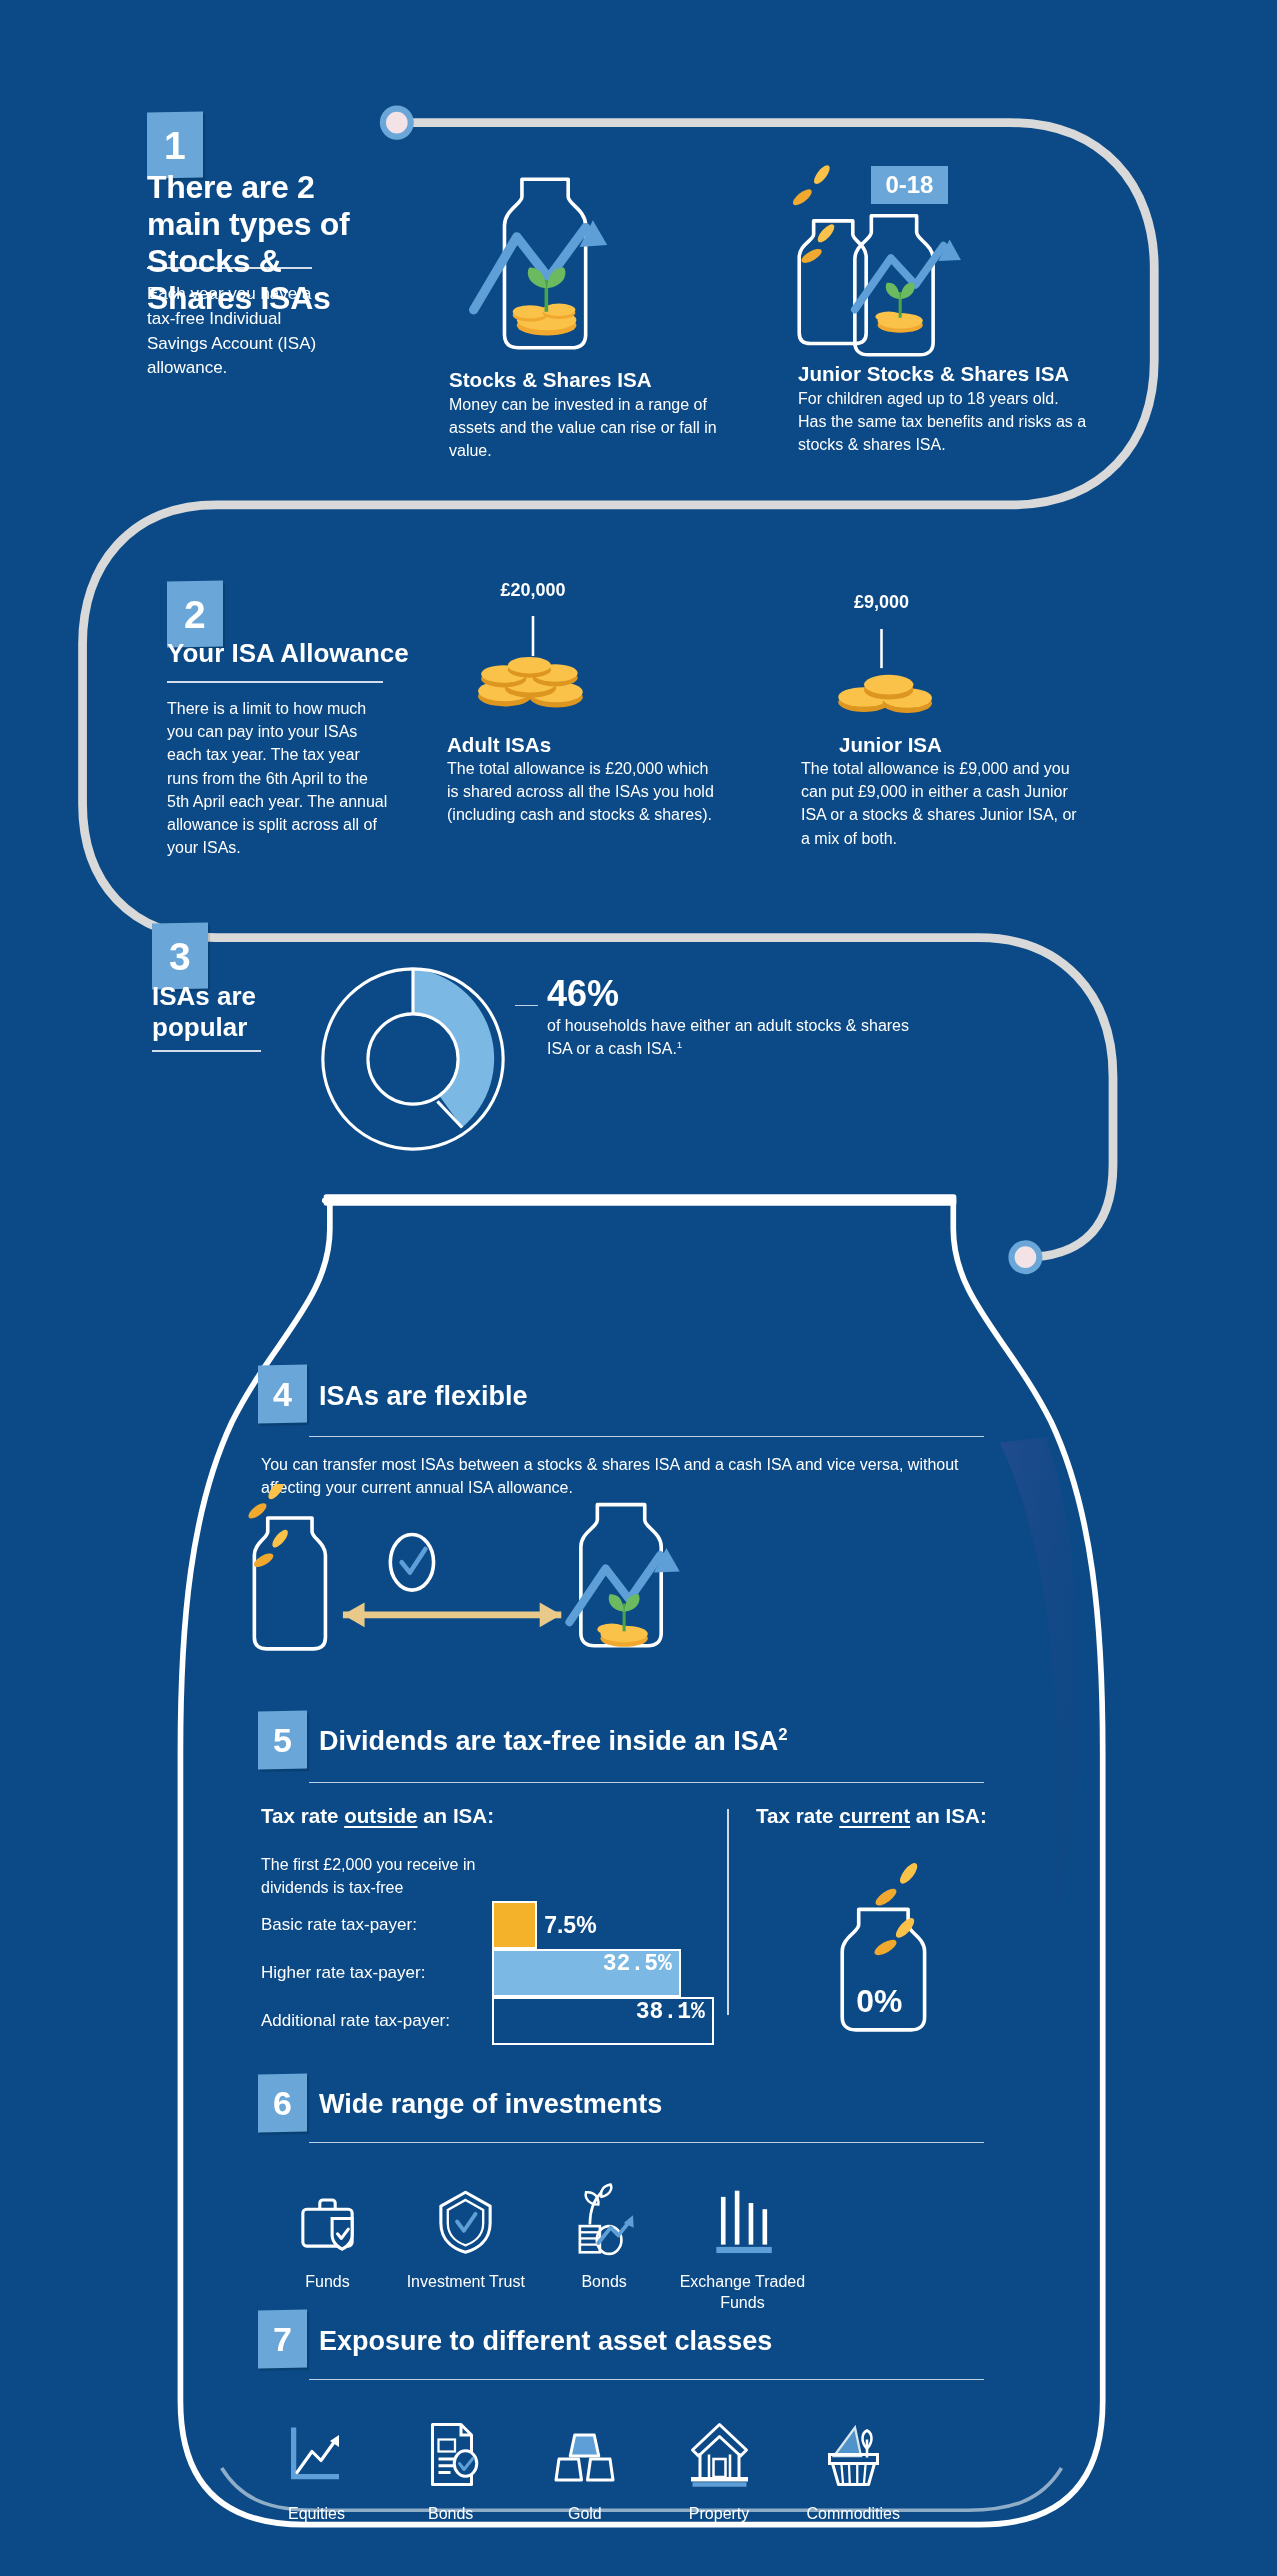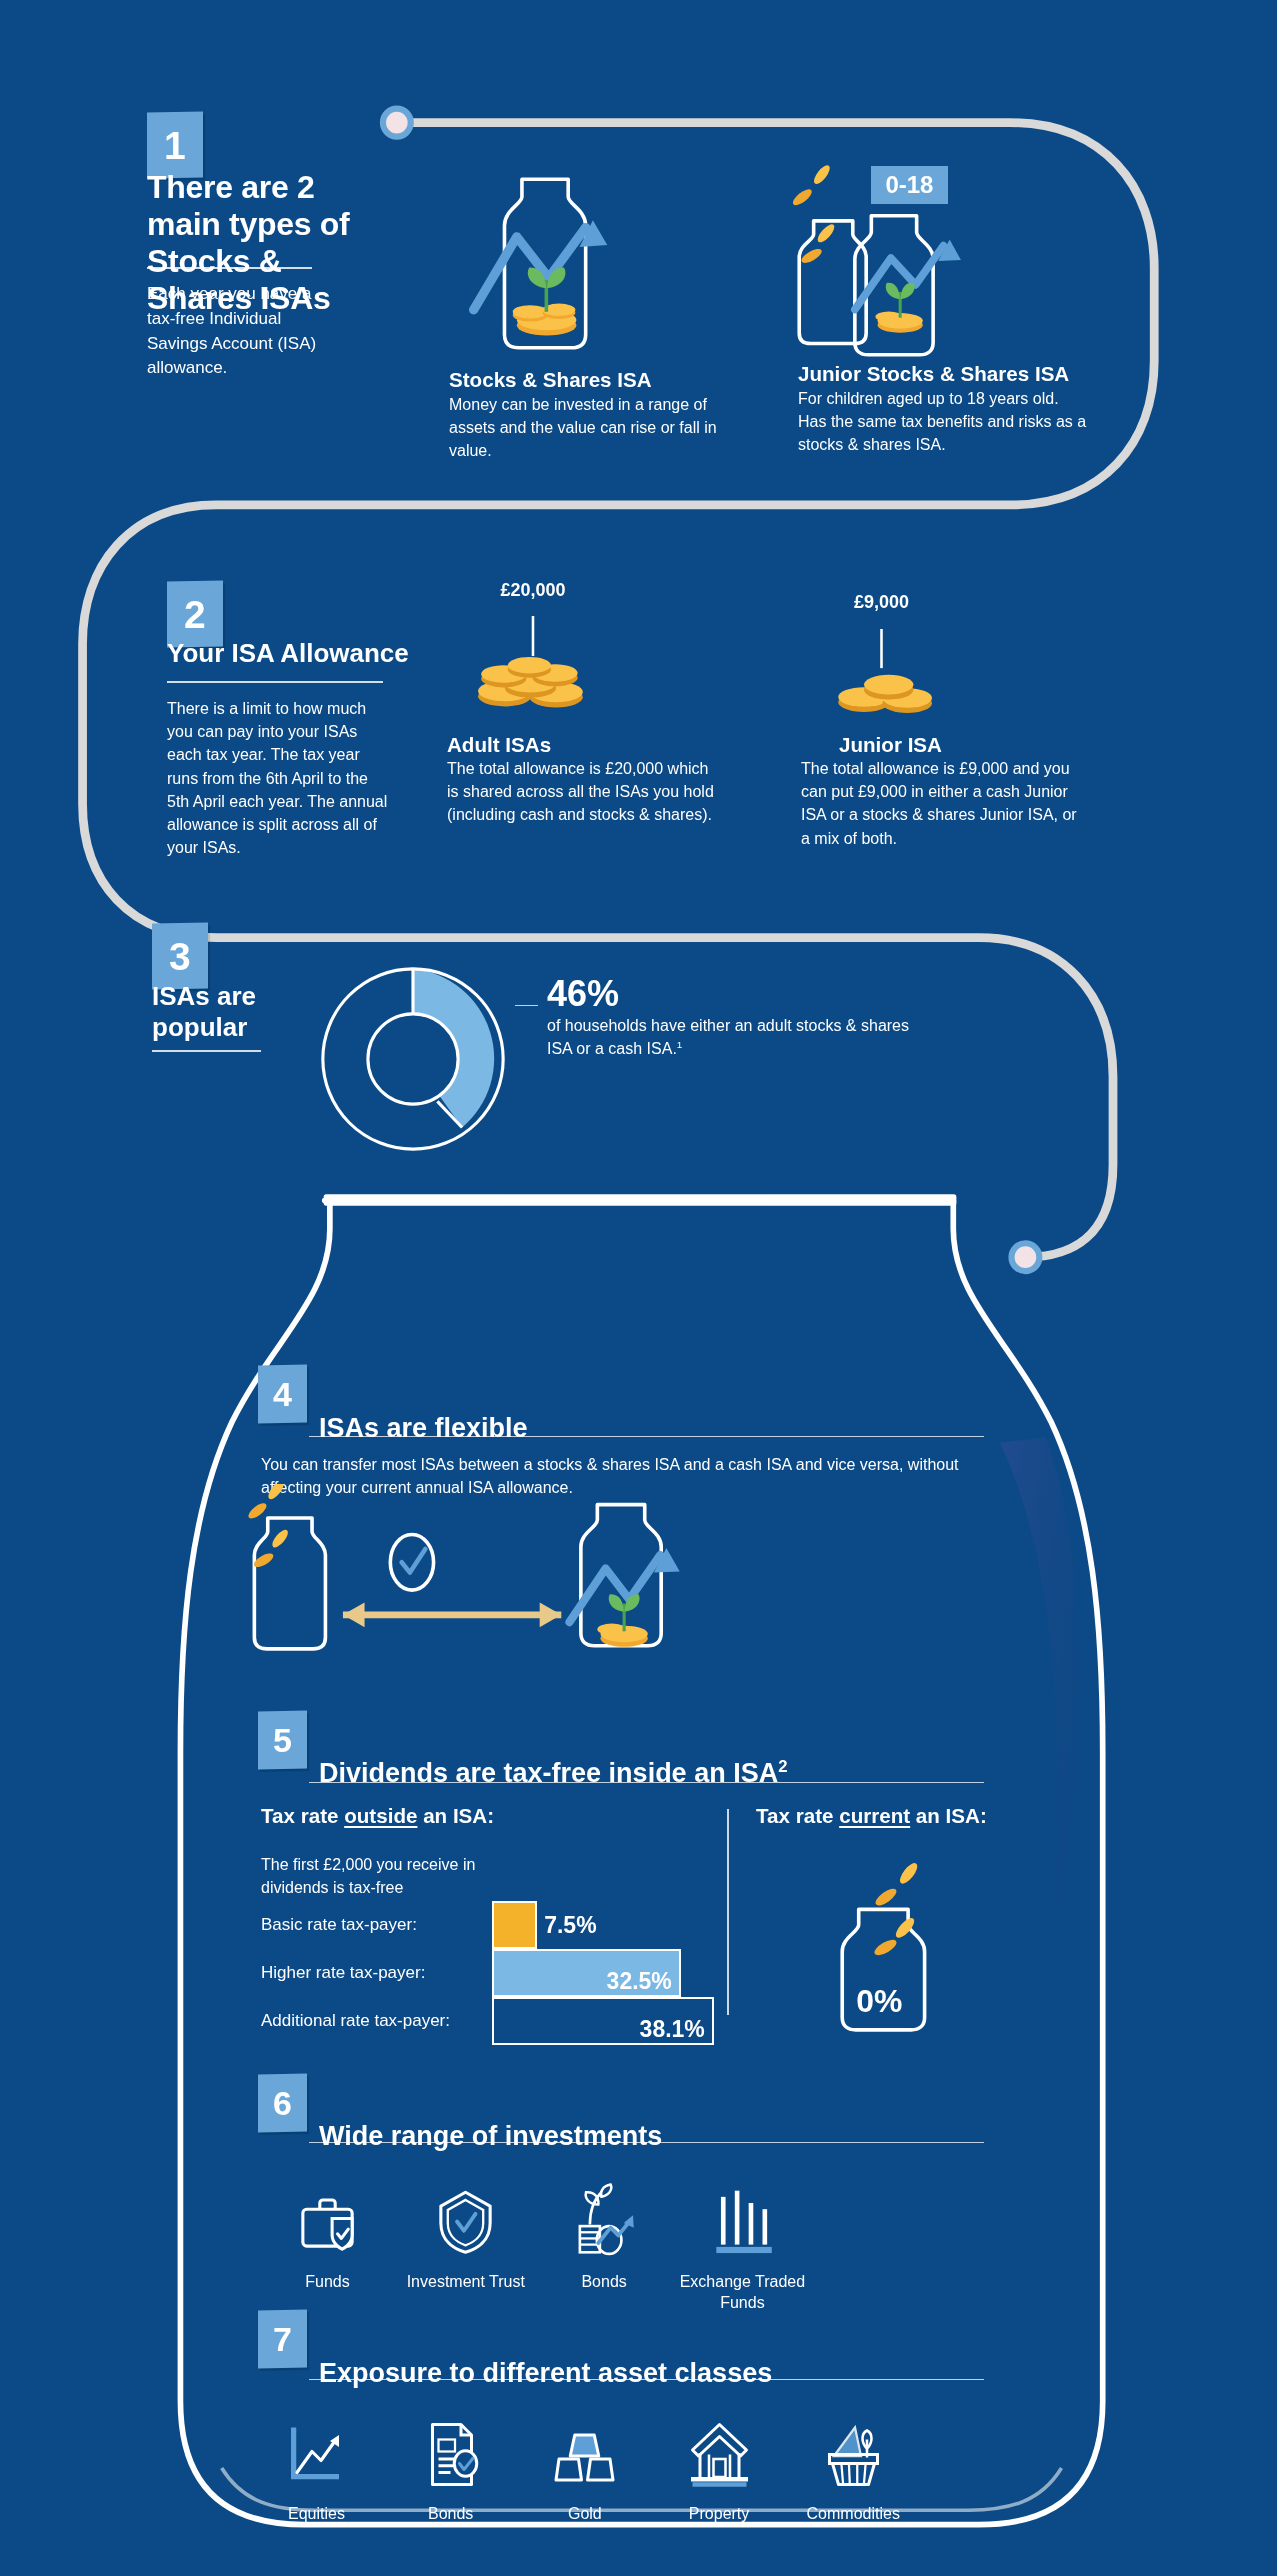--- a/index.html
+++ b/index.html
@@ -25,39 +25,40 @@
     color:#ffffff;
     box-shadow:2.1px 2.6px 0 rgba(0,0,0,0.13);
     transform:skewY(-1.2deg);
   }
   .numbadge span { transform:skewY(1.2deg); }
   .numbadge.small { width:49px; height:58px; font-size:34px; }
 
   
   .h-big { font-size:32px; font-weight:bold; line-height:1.16; letter-spacing:-0.3px; }
   .h-mid { font-size:26px; font-weight:bold; line-height:1.2; }
-  .h-sec { font-size:27px; font-weight:bold; line-height:1.2;margin-top:32px; }
+  .h-sec { font-size:27px; font-weight:bold; line-height:1.2; }
   .h-sm  { font-size:20.6px; font-weight:bold; line-height:1.25; }
   .body-t{ font-size:17px; line-height:1.46; font-weight:400; }
   .body-s{ font-size:16px; line-height:1.45; font-weight:400; }
   .money { font-size:18px; font-weight:bold; }
   .rule { height:1.5px; background:rgba(255,255,255,.82); }
   .rule-thin { height:1px; background:rgba(255,255,255,.75); }
   .caplabel { font-size:16px; line-height:1.3; text-align:center; font-weight:400; }
   sup { font-size:.62em; vertical-align:super; }
   u { text-decoration-thickness:1.5px; text-underline-offset:2.6px; }
 
   
   .bar-row { display:flex; align-items:center; height:48px; }
   .bar-lbl { font-size:17px; width:231px; text-align:left; }
   .bar-wrap { position:relative; height:48px; display:flex; align-items:center; }
   .bar {
-    height:48px; display:flex; align-items:flex-end; justify-content:flex-end;
+    height:48px; display:flex; align-items:flex-start; justify-content:flex-end;
     padding-right:7.2px; font-weight:bold; font-size:23px;
     border:2.1px solid #ffffff;
+    font-family:Liberation Mono, monospace;
   }
   .bar.b1 { background:#f3b229; border-color:#ffffff; justify-content:flex-start; }
   .bar.b2 { background:#7bb8e3; }
   .bar.b3 { background:#0b4a86; }
   .bar-val-out { font-weight:bold; font-size:23px; padding-left:7.2px; }
 
   
   .icon-row { display:flex; align-items:flex-start; }
   .icon-cell { display:flex; flex-direction:column; align-items:center;justify-content:space-between; }
   .icon-cell .svgwrap { height:87px; display:flex; align-items:flex-end; }

